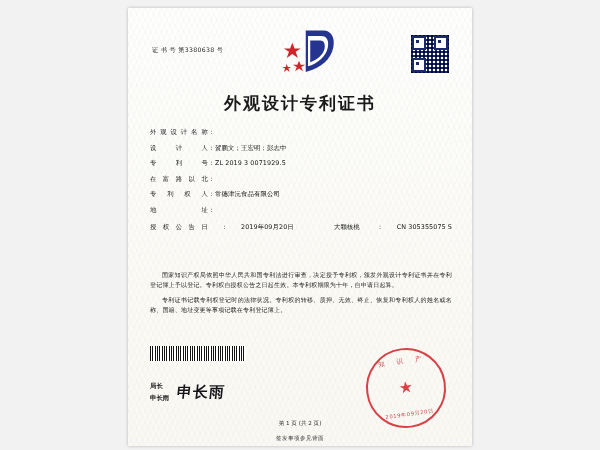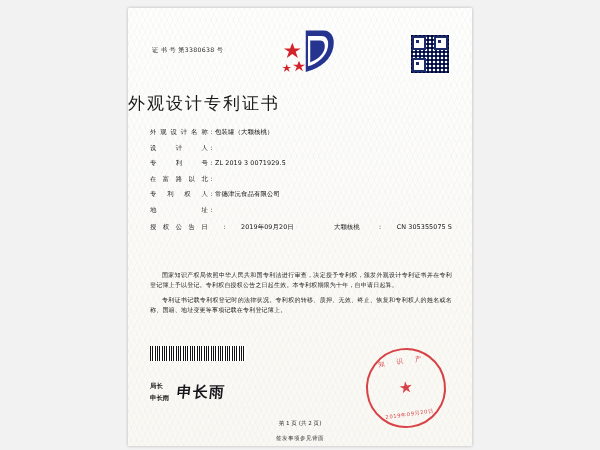--- a/index.html
+++ b/index.html
@@ -90,24 +90,24 @@
   }
   .qr .e1 { left: 1px; top: 1px; }
   .qr .e2 { right: 1px; top: 1px; }
   .qr .e3 { left: 1px; bottom: 1px; }
 
   .doc-title {
     position: absolute;
     left: 0;
     right: 0;
     top: 84px;
-    text-align: left;
+    text-align: center;
     font-family: "DejaVu Serif", serif;
     font-size: 17px;
-    font-weight: normal;
+    font-weight: bold;
     letter-spacing: 2px;
     color: #1a1a1a;
   }
 
   
   .fields {
     position: absolute;
     left: 22px;
     top: 120px;
     right: 20px;
@@ -280,25 +280,25 @@
             <i></i>
           </span>
       </div>
 
       <div class="doc-title">外观设计专利证书</div>
 
       <div class="fields">
         <div class="frow">
           <span class="flabel">外观设计名称</span>
           <span class="fcolon">:</span>
-          <span class="fvalue">包装罐（大颗核桃）</span>
         </div>
         <div class="frow">
           <span class="flabel">设 计 人</span>
           <span class="fcolon">:</span>
+          <span class="fvalue">贺鹏文；王宏明；彭志中</span>
         </div>
         <div class="frow">
           <span class="flabel">专 利 号</span>
           <span class="fcolon">:</span>
           <span class="fvalue">ZL 2019 3 0071929.5</span>
         </div>
         <div class="frow">
           <span class="flabel">在富路以北</span>
           <span class="fcolon">:</span>
         </div>

